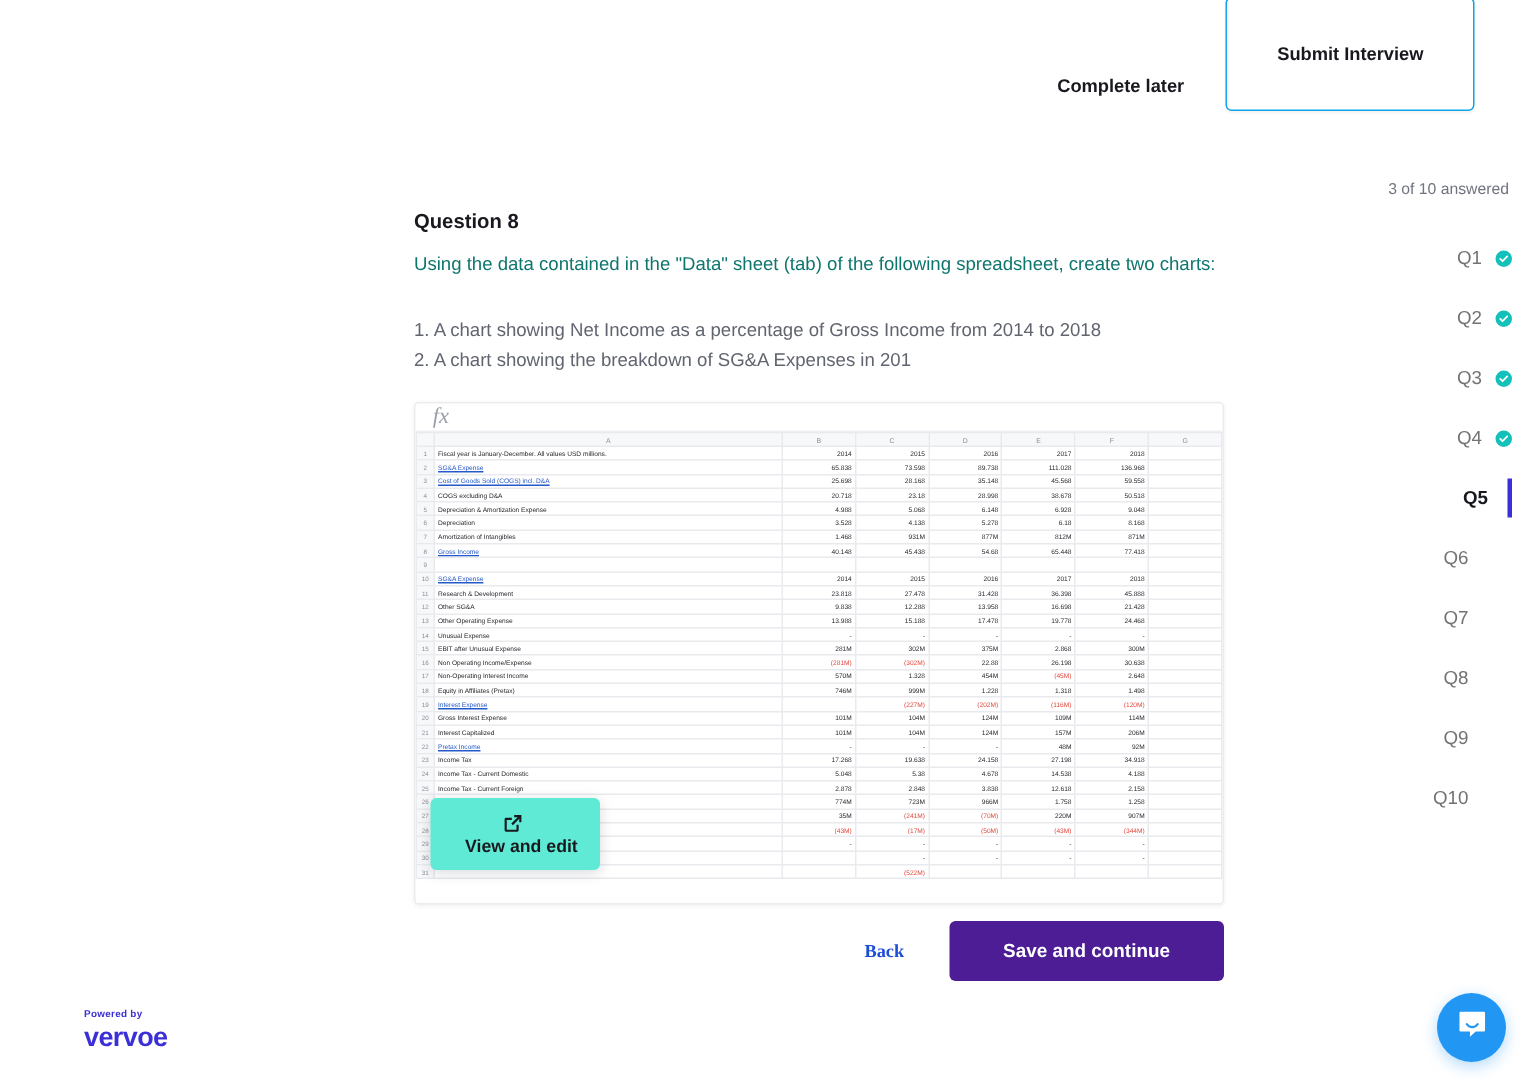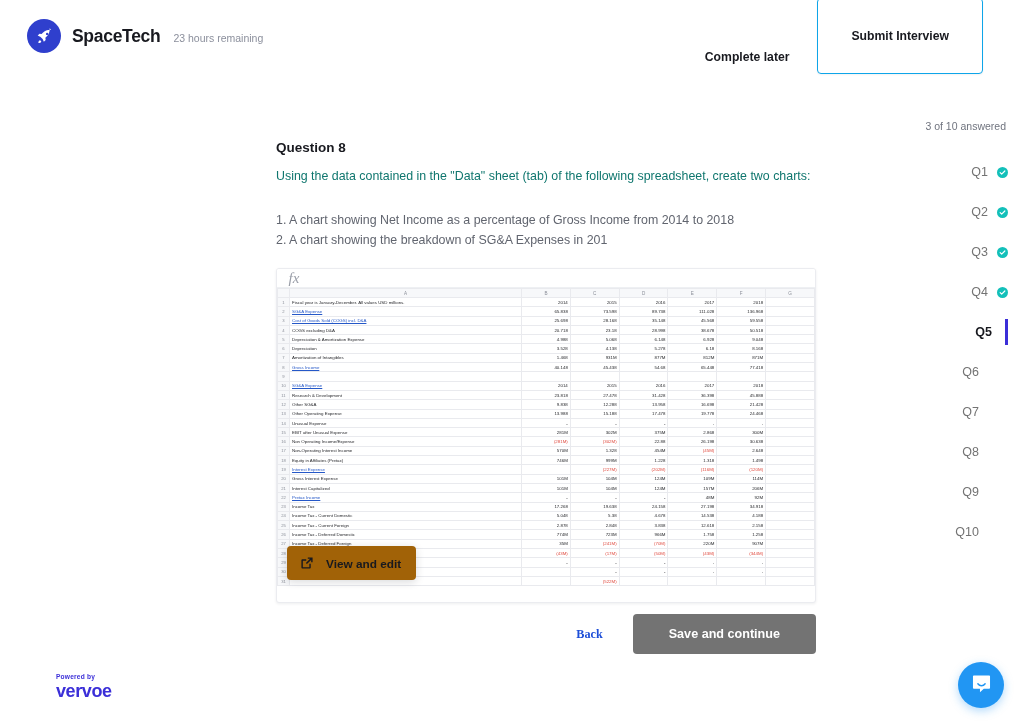--- a/index.html
+++ b/index.html
@@ -127,44 +127,44 @@
   }
   td.calabel { width: 232px; text-align: left; }
   td.cnum { text-align: right; padding-right: 5px; }
   .c-link { color: #2558c8; text-decoration: underline; }
   .c-neg { color: #e04a3f; }
   .c-year { text-align: right; font-weight: bold; padding-right: 5px; }
 
   
   .view-edit {
     position: absolute; left: 10px; bottom: 22px;
-    background: #a16207; border-radius: 4px;
+    background: #5eead4; border-radius: 4px;
     box-shadow: 0 2px 9px rgba(16,22,38,0.16);
-    display: flex; align-items: flex-end;
-    padding: 9px 15px 9px 12px; cursor: pointer;
+    display: flex; align-items: center;
+    padding: 9px 15px 9px 12px; cursor: pointer; flex-direction: column;
   }
   .view-edit-icon { width: 16px; height: 16px; flex: none; }
   .view-edit-label {
     margin-left: 11px; font-size: 11.8px; font-weight: bold; color: #18191f;
   }
 
   
   .actions {
     position: absolute; left: 276px; top: 614px; width: 540px;
     display: flex; align-items: center; justify-content: flex-end;
   }
   .back-btn {
     font-size: 12.2px; font-weight: bold; color: #1d4ed8;
     background: none; border: none; cursor: pointer;
     padding: 10px 16px; font-family: Liberation Serif, serif;
   }
   .save-btn {
     margin-left: 14px;
     font-size: 12.6px; font-weight: bold; color: #fff;
-    background: #737373; border: none; border-radius: 4px;
+    background: #4c1d95; border: none; border-radius: 4px;
     padding: 13px 36px; cursor: pointer; font-family: inherit;
   }
 
   
   .powered {
     position: absolute; left: 27px; bottom: 26px; margin-left: 29px;
   }
   .powered-by {
     font-size: 6.6px; font-weight: bold; color: #3b2fd8;
     letter-spacing: 0.2px; margin-bottom: 1px;
@@ -179,31 +179,20 @@
     width: 46px; height: 46px; border-radius: 50%;
     background: #2196f3; cursor: pointer;
     display: flex; align-items: center; justify-content: center;
     box-shadow: 0 3px 10px rgba(33,150,243,0.35);
   }
 </style>
 </head>
 <body>
 
 <div class="header">
-  <div class="brand">
-    <div class="brand-logo">
-      <svg width="19" height="19" viewBox="0 0 24 24">
-        <path d="M20.5 3.5c-4.2-.4-8 1.2-10.6 3.8l-1.6 1.6-2.6-.4-2.3 2.3 3.1 1.4.2.2 2.9 2.9.2.2 1.4 3.1 2.3-2.3-.4-2.6 1.6-1.6c2.6-2.6 4.2-6.4 3.8-10.6z" fill="#ffffff"></path>
-        <circle cx="15.3" cy="8.7" r="1.5" fill="#2f3fcd"></circle>
-        <path d="M5.2 17c-.8.8-1 3.3-1 3.3s2.5-.2 3.3-1c.5-.5.5-1.3 0-1.8-.5-.5-1.3-.5-2.3-.5z" fill="#ffffff"></path>
-      </svg>
-    </div>
-    <div class="brand-name">SpaceTech</div>
-    <div class="time-remaining">23 hours remaining</div>
-  </div>
   <div class="header-actions">
     <button class="complete-later">Complete later</button>
     <button class="submit-interview">Submit Interview</button>
   </div>
 </div>
 
 <div class="qnav">
   <div class="qnav-count">3 of 10 answered</div>
   <div id="qnav-list">
       <div class="qnav-item">

